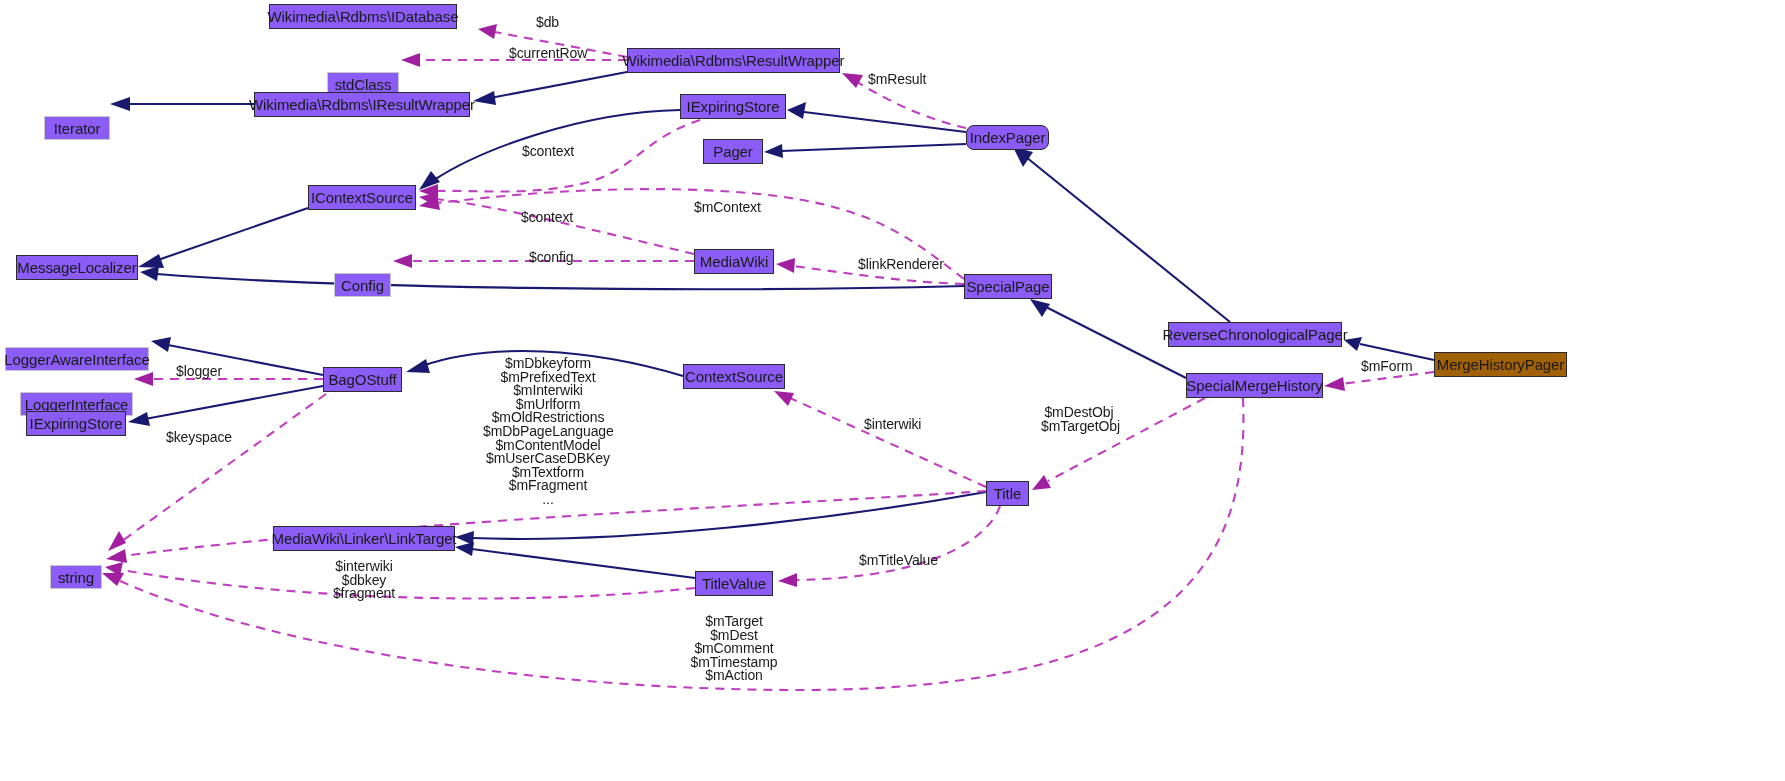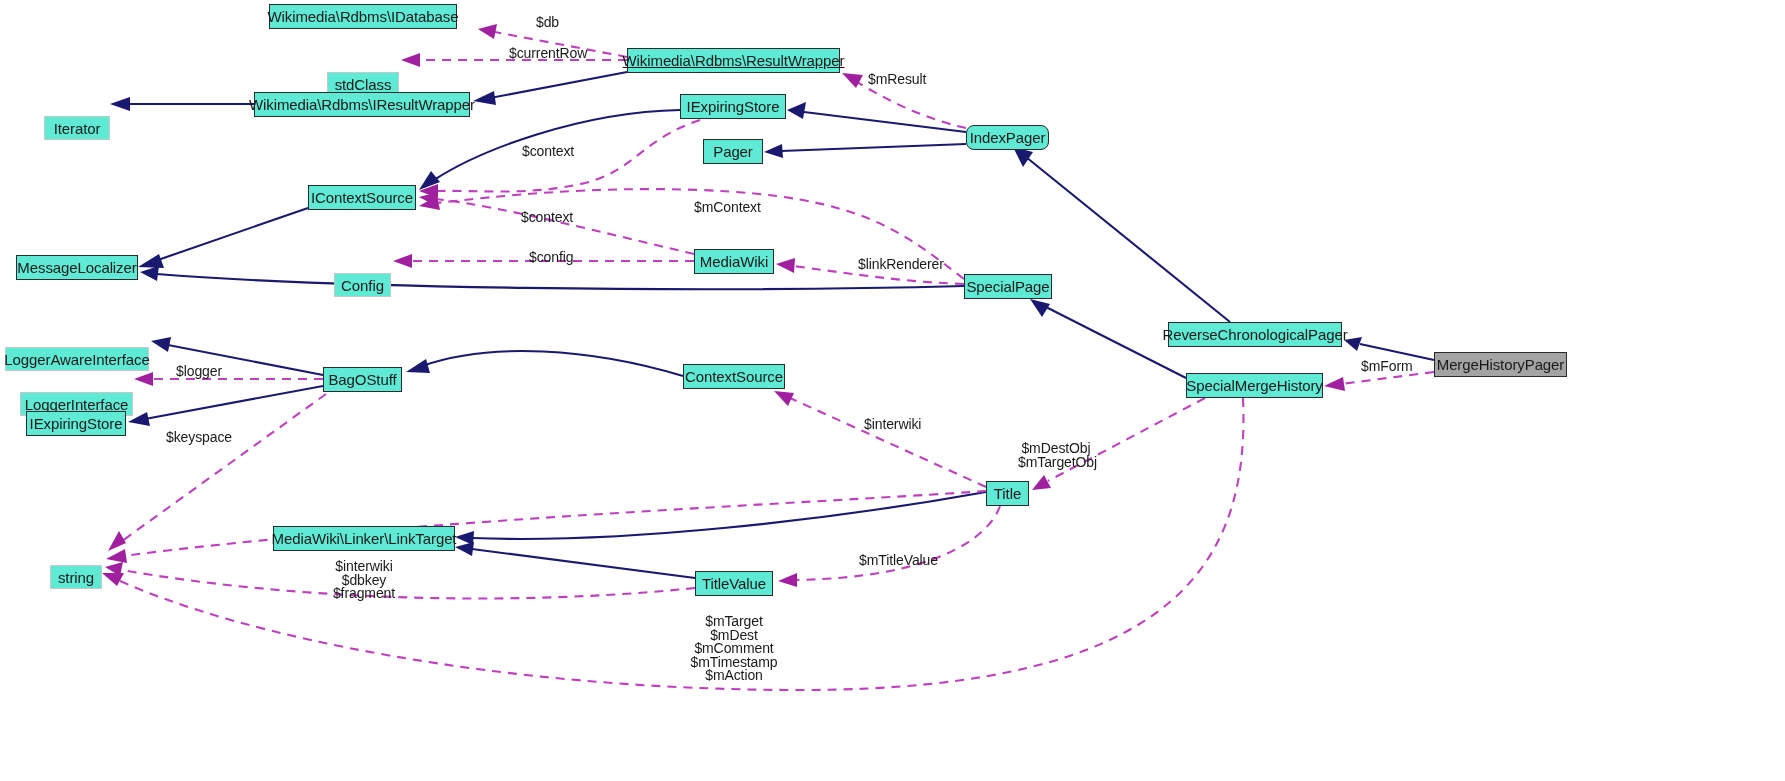--- a/index.html
+++ b/index.html
@@ -34,35 +34,35 @@
     stroke: #bf3fbf;
     stroke-width: 2.1;
     stroke-dasharray: 9,7;
   }
   .arrow-inherit { fill: #191970; stroke: none; }
   .arrow-usage  { fill: #a020a0; stroke: none; }
 
   .node {
     position: absolute;
     box-sizing: border-box;
-    background: #5eead4;
+    background: #8b5cf6;
     border: 1px solid #404040;
     display: flex;
     align-items: center;
     justify-content: center;
     font-size: 15px;
     color: #1a1a1a;
     white-space: nowrap;
     line-height: 1;
     letter-spacing: -0.1px;
   }
   .node.solid  { border: 1.6px solid #2b2b2b; }
   .node.faint  { border: 1px solid #c8c8c8; margin-top: 24px; }
   .node.current {
-    background: #a3a3a3;
+    background: #a16207;
     border: 1.6px solid #2b2b2b;
   }
   .edge-label {
     position: absolute;
     font-size: 14px;
     color: #1a1a1a;
     white-space: pre;
     text-align: center;
     line-height: 13.6px;
     letter-spacing: -0.1px;
@@ -232,21 +232,21 @@
 
     <g>
       <path class="edge-usage" d="M 1243,398 C 1250,560 1180,690 800,690 C 500,690 240,636 118,580"></path>
       <polygon class="arrow-usage" points="102,573 117,586 124,573"></polygon>
     </g>
 
   </svg>
 
   <div class="node solid" style="left:269px; top:4px;   width:188px; height:25px;">Wikimedia\Rdbms\IDatabase</div>
   <div class="node faint" style="left:327px; top:48px;  width:72px;  height:24px;">stdClass</div>
-  <div class="node solid" style="left:627px; top:48px;  width:213px; height:25px;text-decoration:underline;">Wikimedia\Rdbms\ResultWrapper</div>
+  <div class="node solid" style="left:627px; top:48px;  width:213px; height:25px;">Wikimedia\Rdbms\ResultWrapper</div>
   <div class="node faint" style="left:44px;  top:92px;  width:66px;  height:24px;">Iterator</div>
   <div class="node solid" style="left:254px; top:92px;  width:216px; height:25px;">Wikimedia\Rdbms\IResultWrapper</div>
   <div class="node solid" style="left:680px; top:94px;  width:106px; height:25px;">IExpiringStore</div>
   <div class="node solid" style="left:966px; top:125px; width:83px;  height:25px;border-radius:8px;">IndexPager</div>
   <div class="node solid" style="left:703px; top:139px; width:60px;  height:25px;">Pager</div>
   <div class="node solid" style="left:308px; top:185px; width:108px; height:25px;">IContextSource</div>
   <div class="node faint" style="left:334px; top:249px; width:57px;  height:24px;">Config</div>
   <div class="node solid" style="left:694px; top:249px; width:80px;  height:25px;">MediaWiki</div>
   <div class="node solid" style="left:16px;  top:255px; width:122px; height:25px;">MessageLocalizer</div>
   <div class="node solid" style="left:964px; top:274px; width:88px;  height:25px;">SpecialPage</div>
@@ -264,24 +264,35 @@
   <div class="node solid" style="left:695px; top:571px; width:78px;  height:25px;">TitleValue</div>
 
   <div class="edge-label" style="left:536px; top:16px;">$db</div>
   <div class="edge-label" style="left:509px; top:47px;">$currentRow</div>
   <div class="edge-label" style="left:868px; top:73px;">$mResult</div>
   <div class="edge-label" style="left:522px; top:145px;">$context</div>
   <div class="edge-label" style="left:694px; top:201px;">$mContext</div>
   <div class="edge-label" style="left:521px; top:211px;">$context</div>
   <div class="edge-label" style="left:529px; top:251px;">$config</div>
   <div class="edge-label" style="left:858px; top:258px;">$linkRenderer</div>
+  <div class="edge-label" style="left:483px; top:357px; width:130px;">$mDbkeyform
+$mPrefixedText
+$mInterwiki
+$mUrlform
+$mOldRestrictions
+$mDbPageLanguage
+$mContentModel
+$mUserCaseDBKey
+$mTextform
+$mFragment
+...</div>
   <div class="edge-label" style="left:1361px; top:360px;">$mForm</div>
   <div class="edge-label" style="left:176px; top:365px;">$logger</div>
   <div class="edge-label" style="left:864px; top:418px;">$interwiki</div>
-  <div class="edge-label" style="left:1018px; top:406px; width:76px;margin-top:36px;">$mDestObj
+  <div class="edge-label" style="left:1041px; top:406px; width:76px;">$mDestObj
 $mTargetObj</div>
   <div class="edge-label" style="left:166px; top:431px;">$keyspace</div>
   <div class="edge-label" style="left:329px; top:560px; width:70px;">$interwiki
 $dbkey
 $fragment</div>
   <div class="edge-label" style="left:859px; top:554px;">$mTitleValue</div>
   <div class="edge-label" style="left:689px; top:615px; width:90px;">$mTarget
 $mDest
 $mComment
 $mTimestamp

